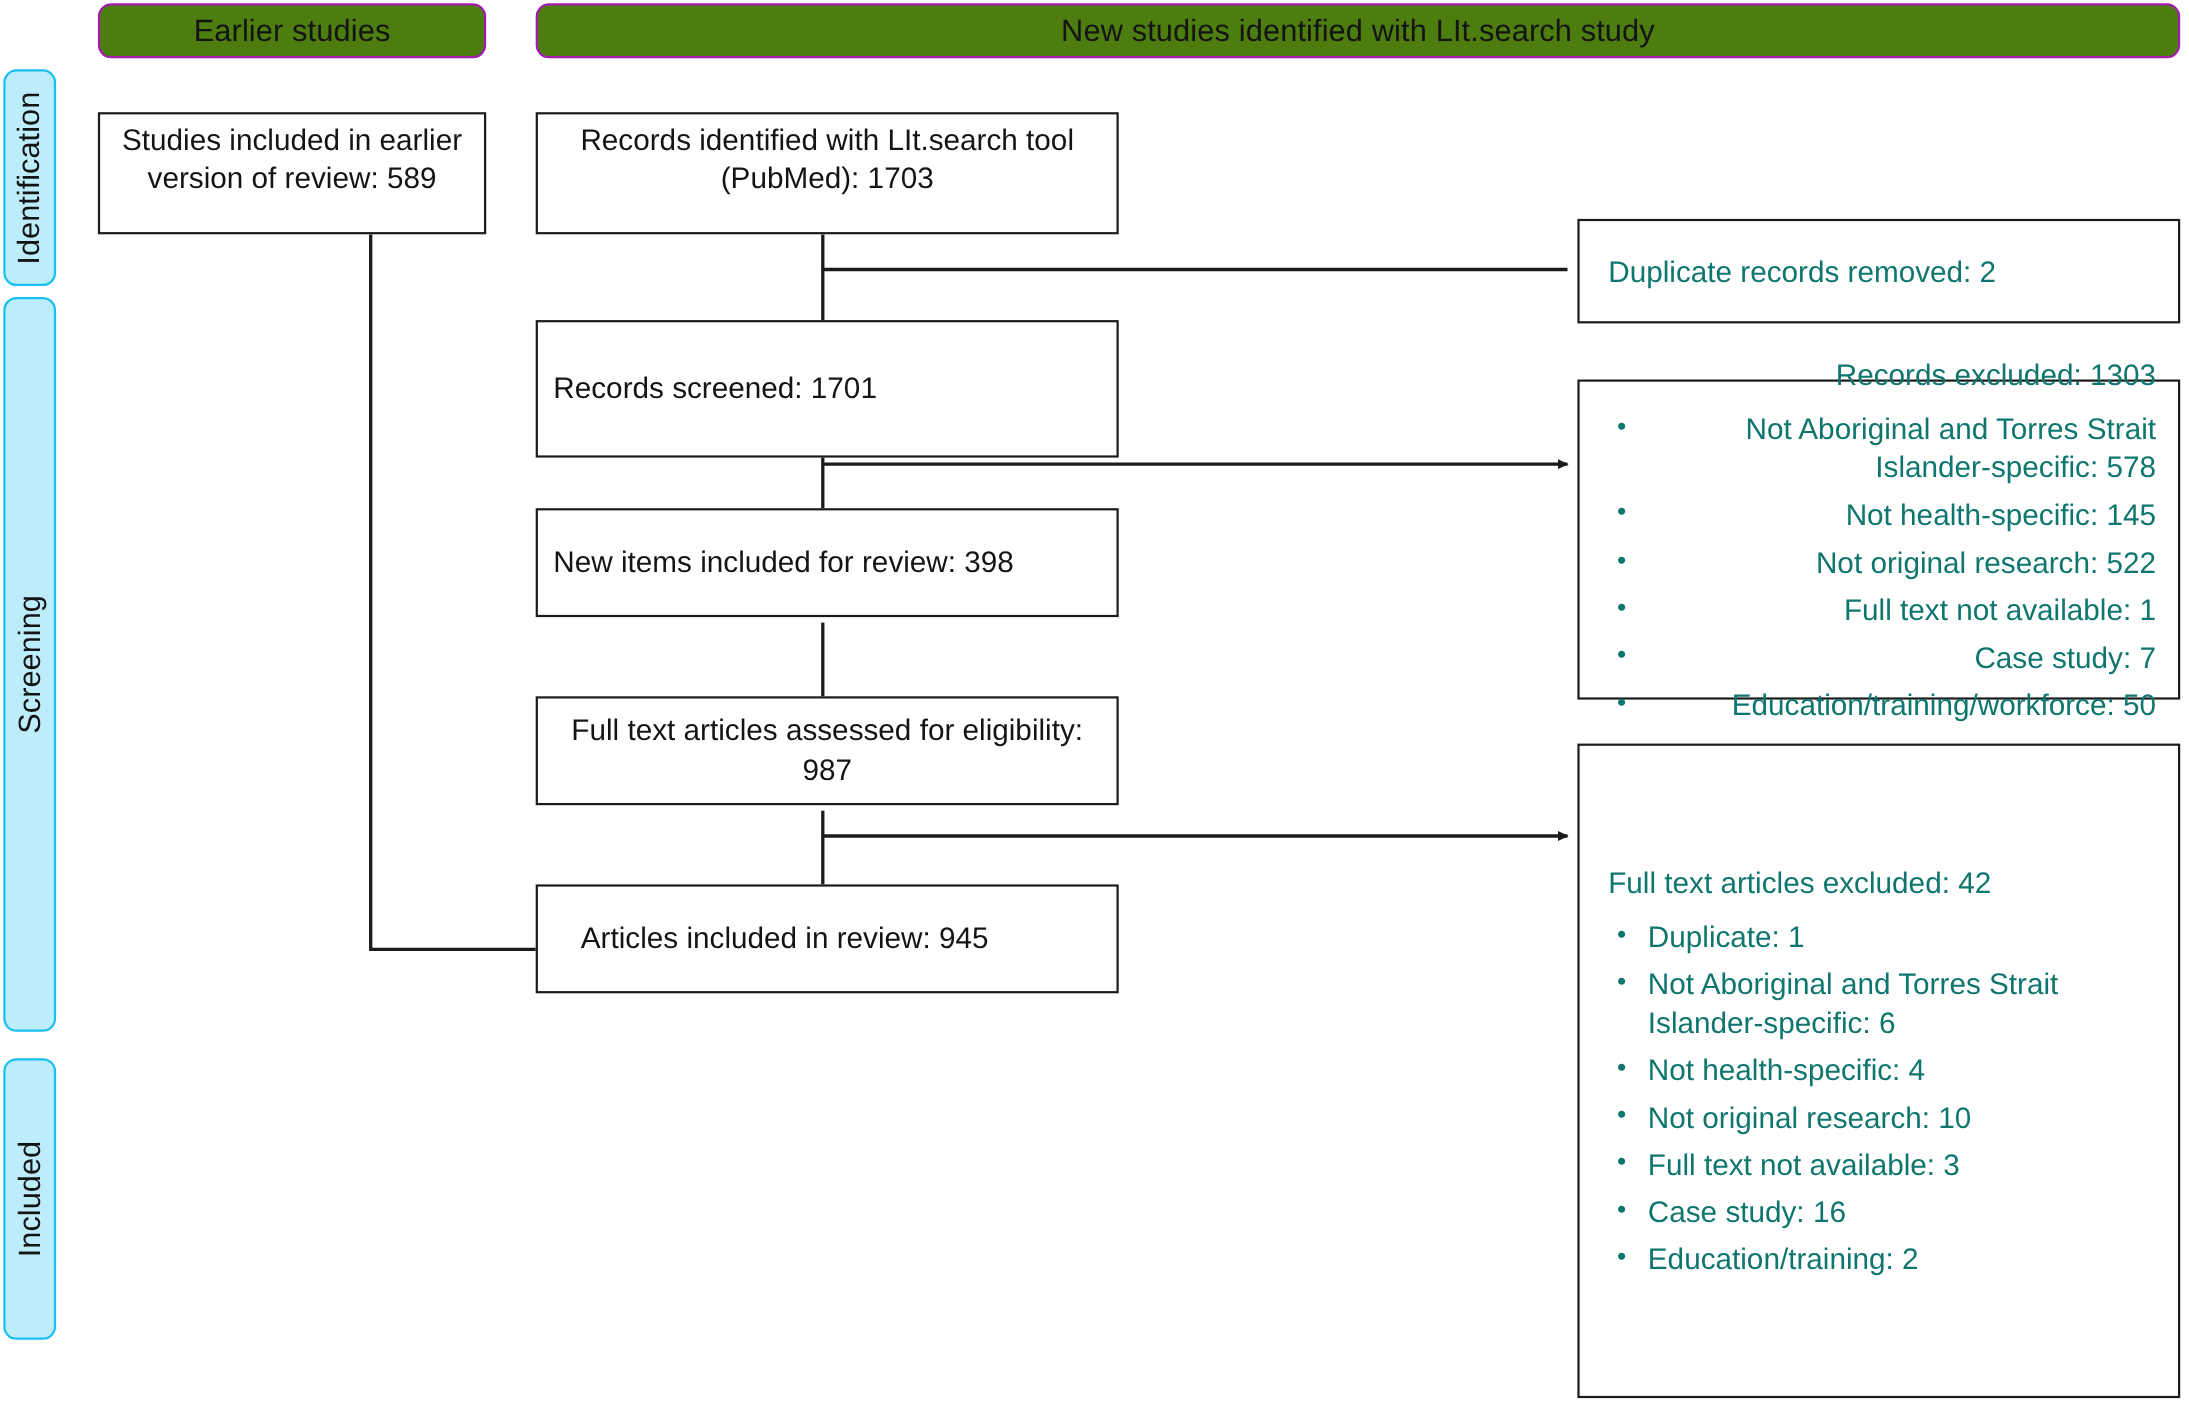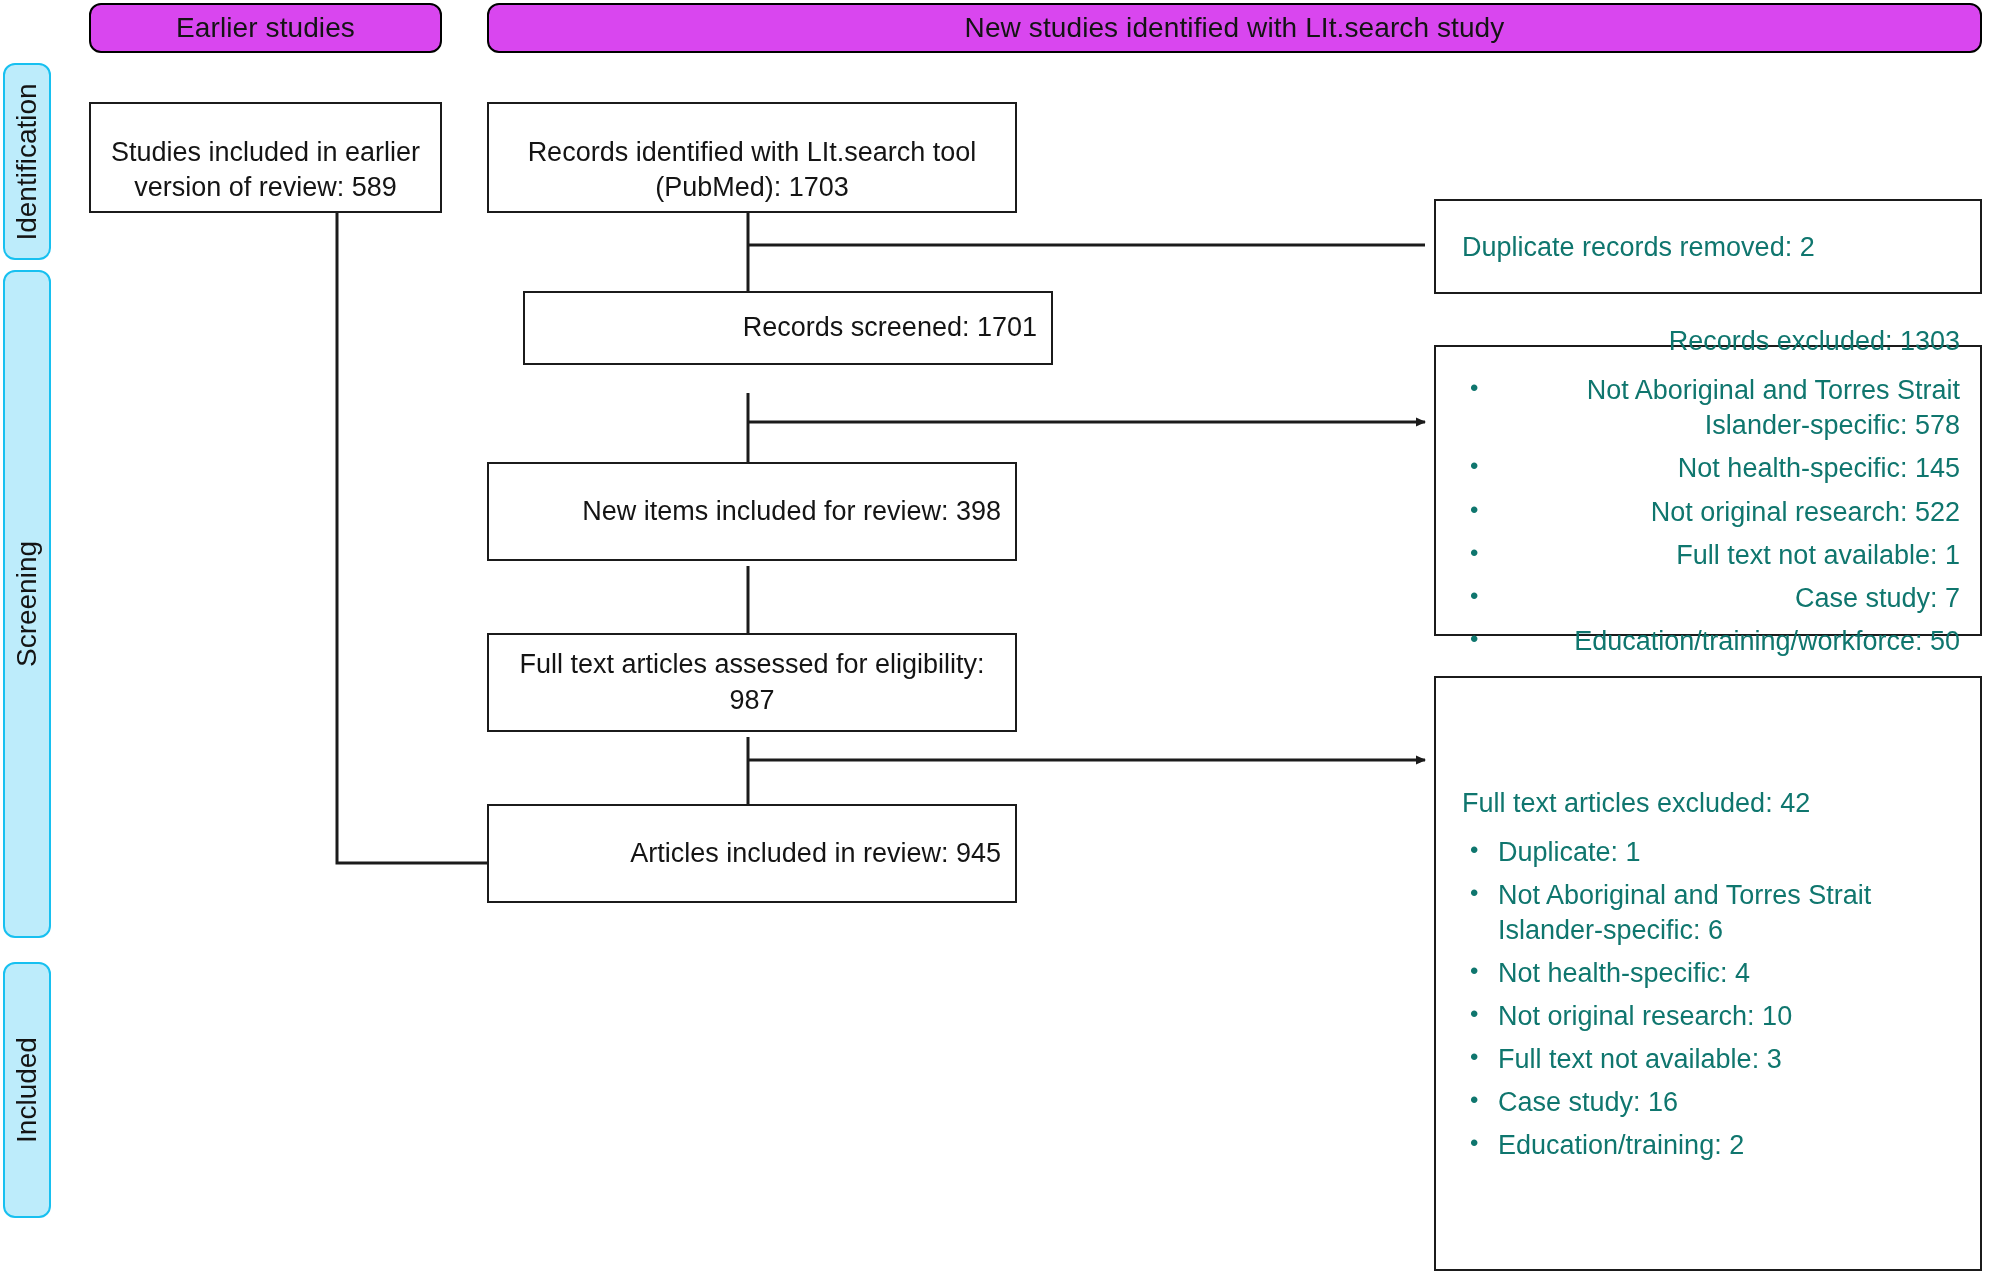--- a/index.html
+++ b/index.html
@@ -16,22 +16,22 @@
     width: 1990px;
     height: 1274px;
     background: #ffffff;
     overflow: hidden;
   }
 
   
   .hdr-pill {
     position: absolute;
     box-sizing: border-box;
-    background: #d946ef;
-    border: 2px solid #000000;
+    background: #4d7c0f;
+    border: 2px solid #a21caf;
     border-radius: 12px;
     display: flex;
     align-items: center;
     justify-content: center;
     font-size: 28px;
     color: #141414;
     letter-spacing: .1px;
   }
 
   
@@ -53,21 +53,21 @@
   }
 
   
   .flow-box {
     position: absolute;
     box-sizing: border-box;
     background: #ffffff;
     border: 2px solid #1b1b1b;
     display: flex;
     align-items: center;
-    justify-content: flex-end;
+    justify-content: flex-start;
     text-align: center;
     font-size: 27px;
     line-height: 1.30;
     color: #141414;
     padding: 6px 14px;
   }
 
   
   .excl-box {
     position: absolute;
@@ -169,21 +169,21 @@
   <div class="flow-box" style="left:89px; top:102px; width:353px; height:111px; flex-direction:column;">
     <div>Studies included in earlier</div>
     <div>version of review: 589</div>
   </div>
 
   <div class="flow-box" style="left:487px; top:102px; width:530px; height:111px; flex-direction:column;">
     <div>Records identified with LIt.search tool</div>
     <div>(PubMed): 1703</div>
   </div>
 
-  <div class="flow-box" style="left:487px; top:291px; width:530px; height:74px;margin-left:36px;">
+  <div class="flow-box" style="left:487px; top:291px; width:530px; height:125px;">
     <span>Records screened:  1701</span>
   </div>
 
   <div class="flow-box" style="left:487px; top:462px; width:530px; height:99px;">
     <span>New items included for review: 398</span>
   </div>
 
   <div class="flow-box" style="left:487px; top:633px; width:530px; height:99px;">
     <span>Full text articles assessed for eligibility: 987</span>
   </div>

